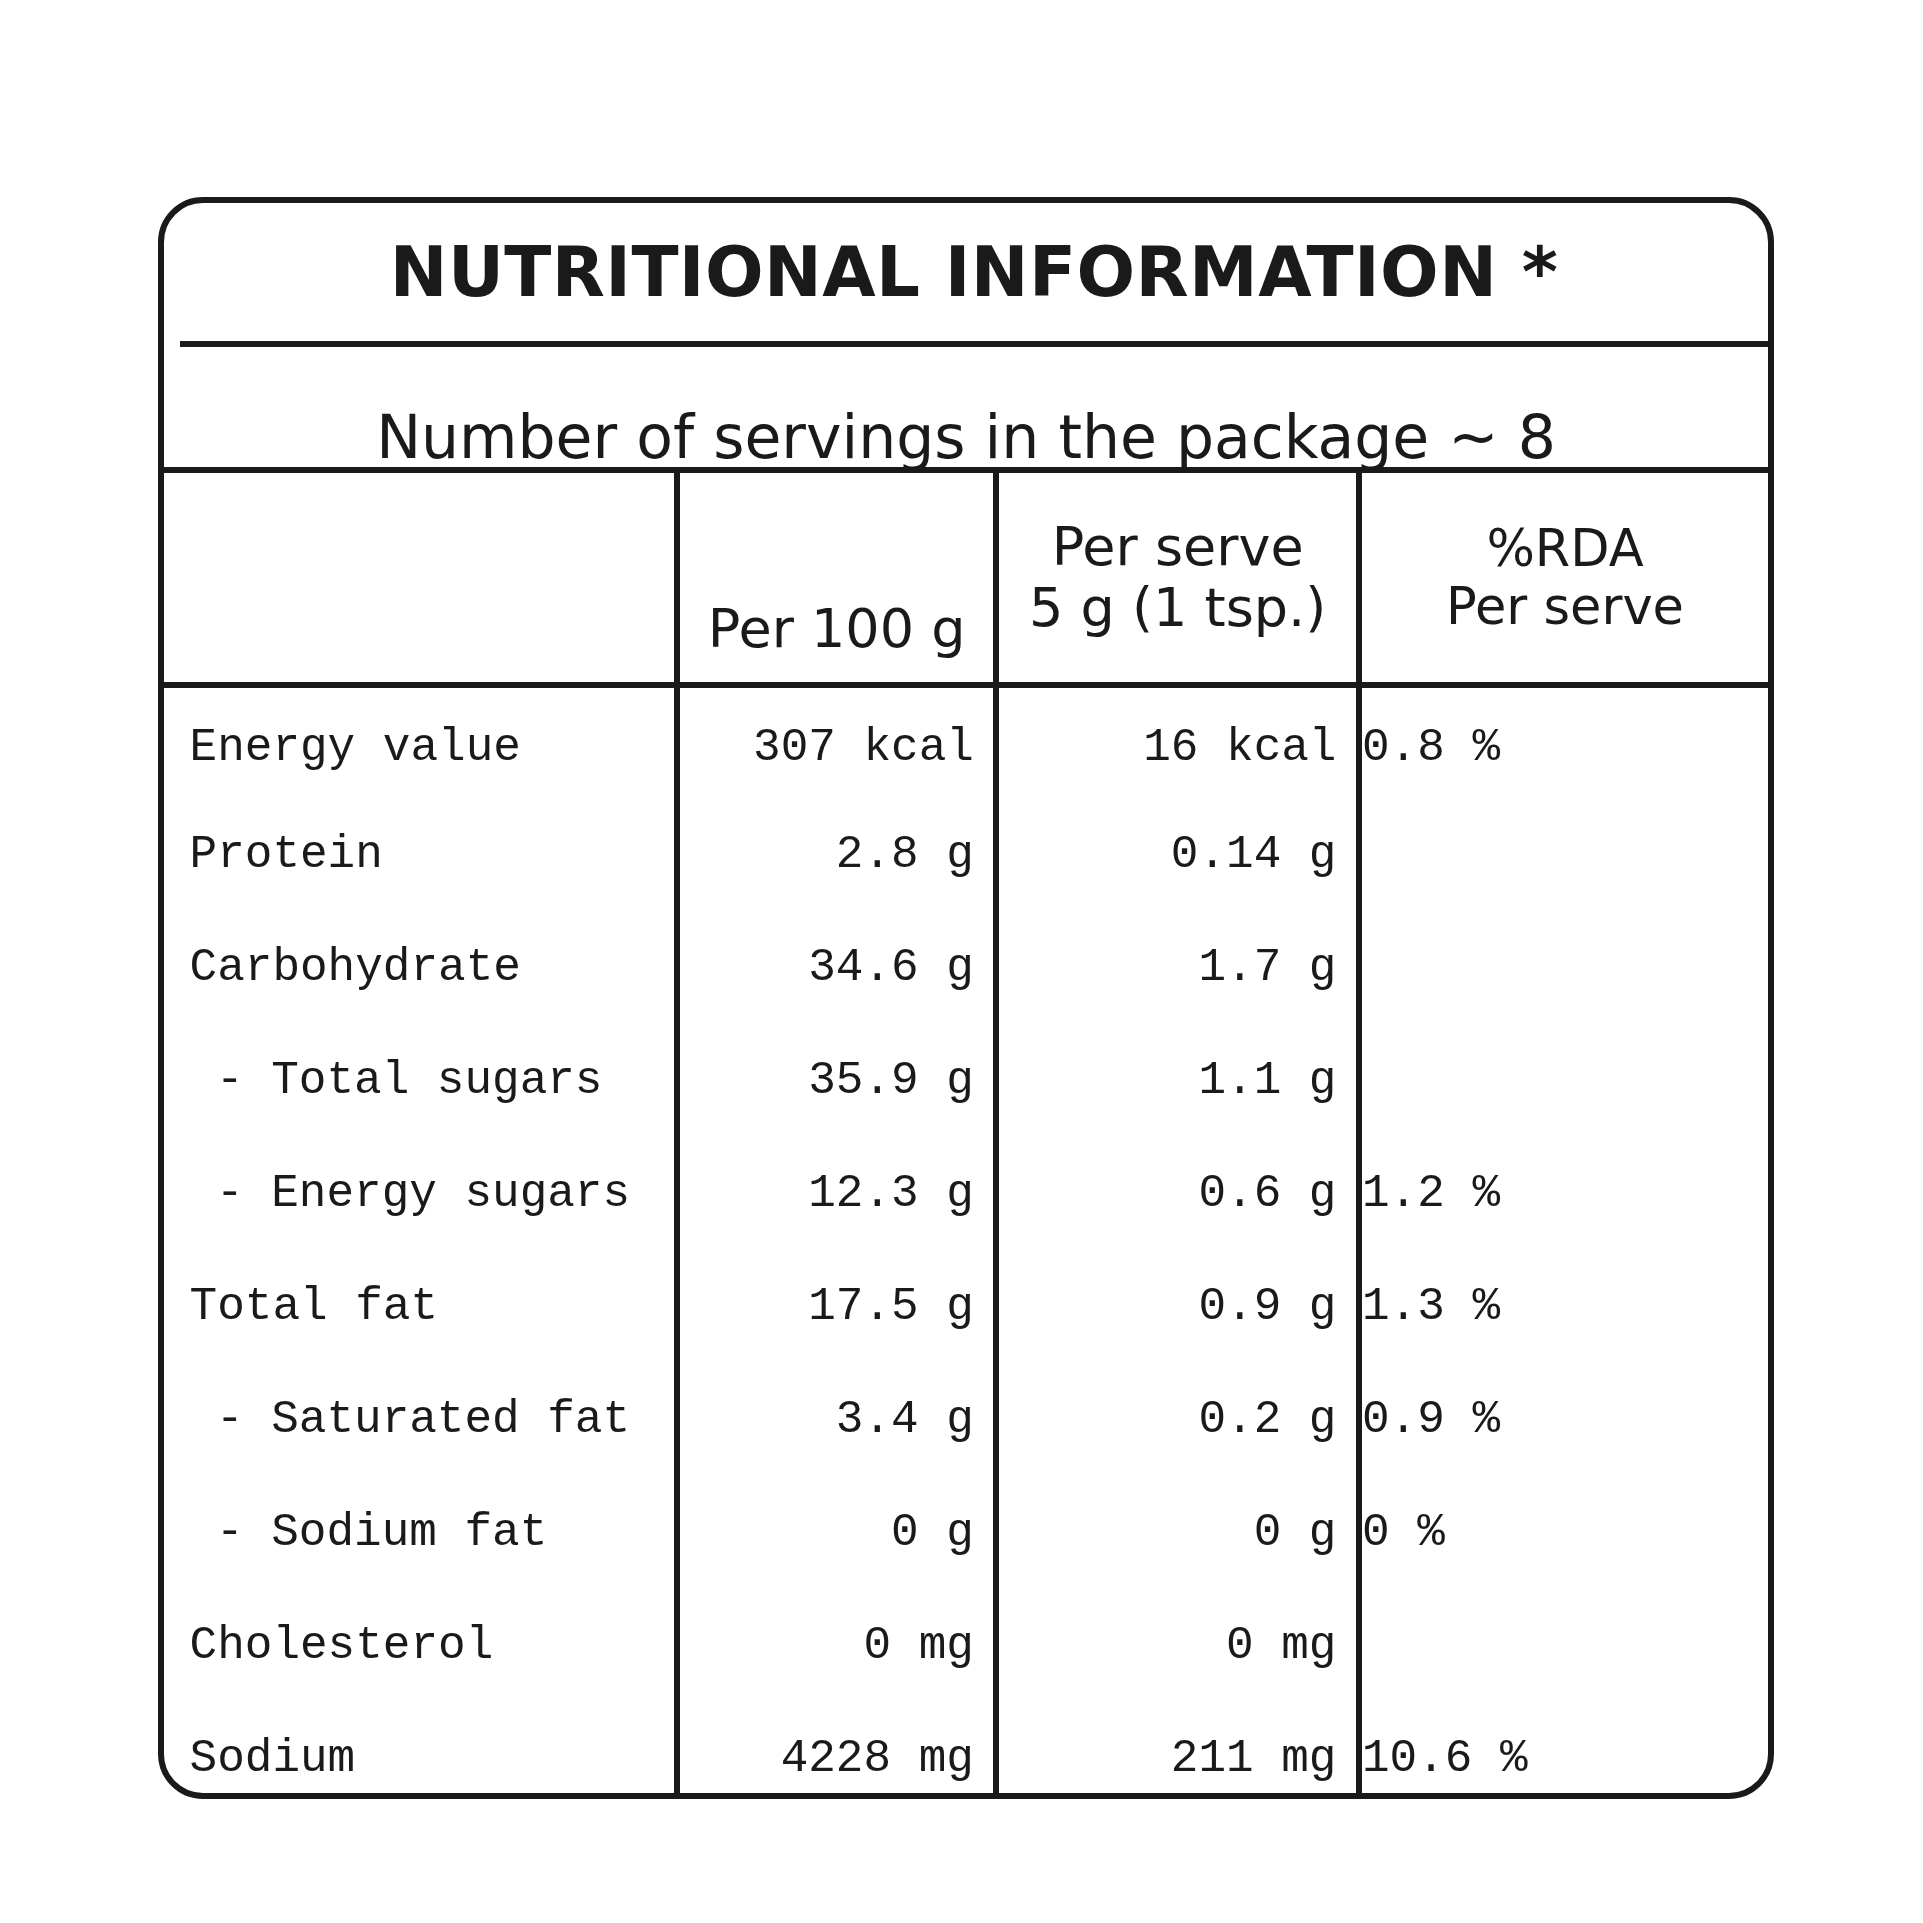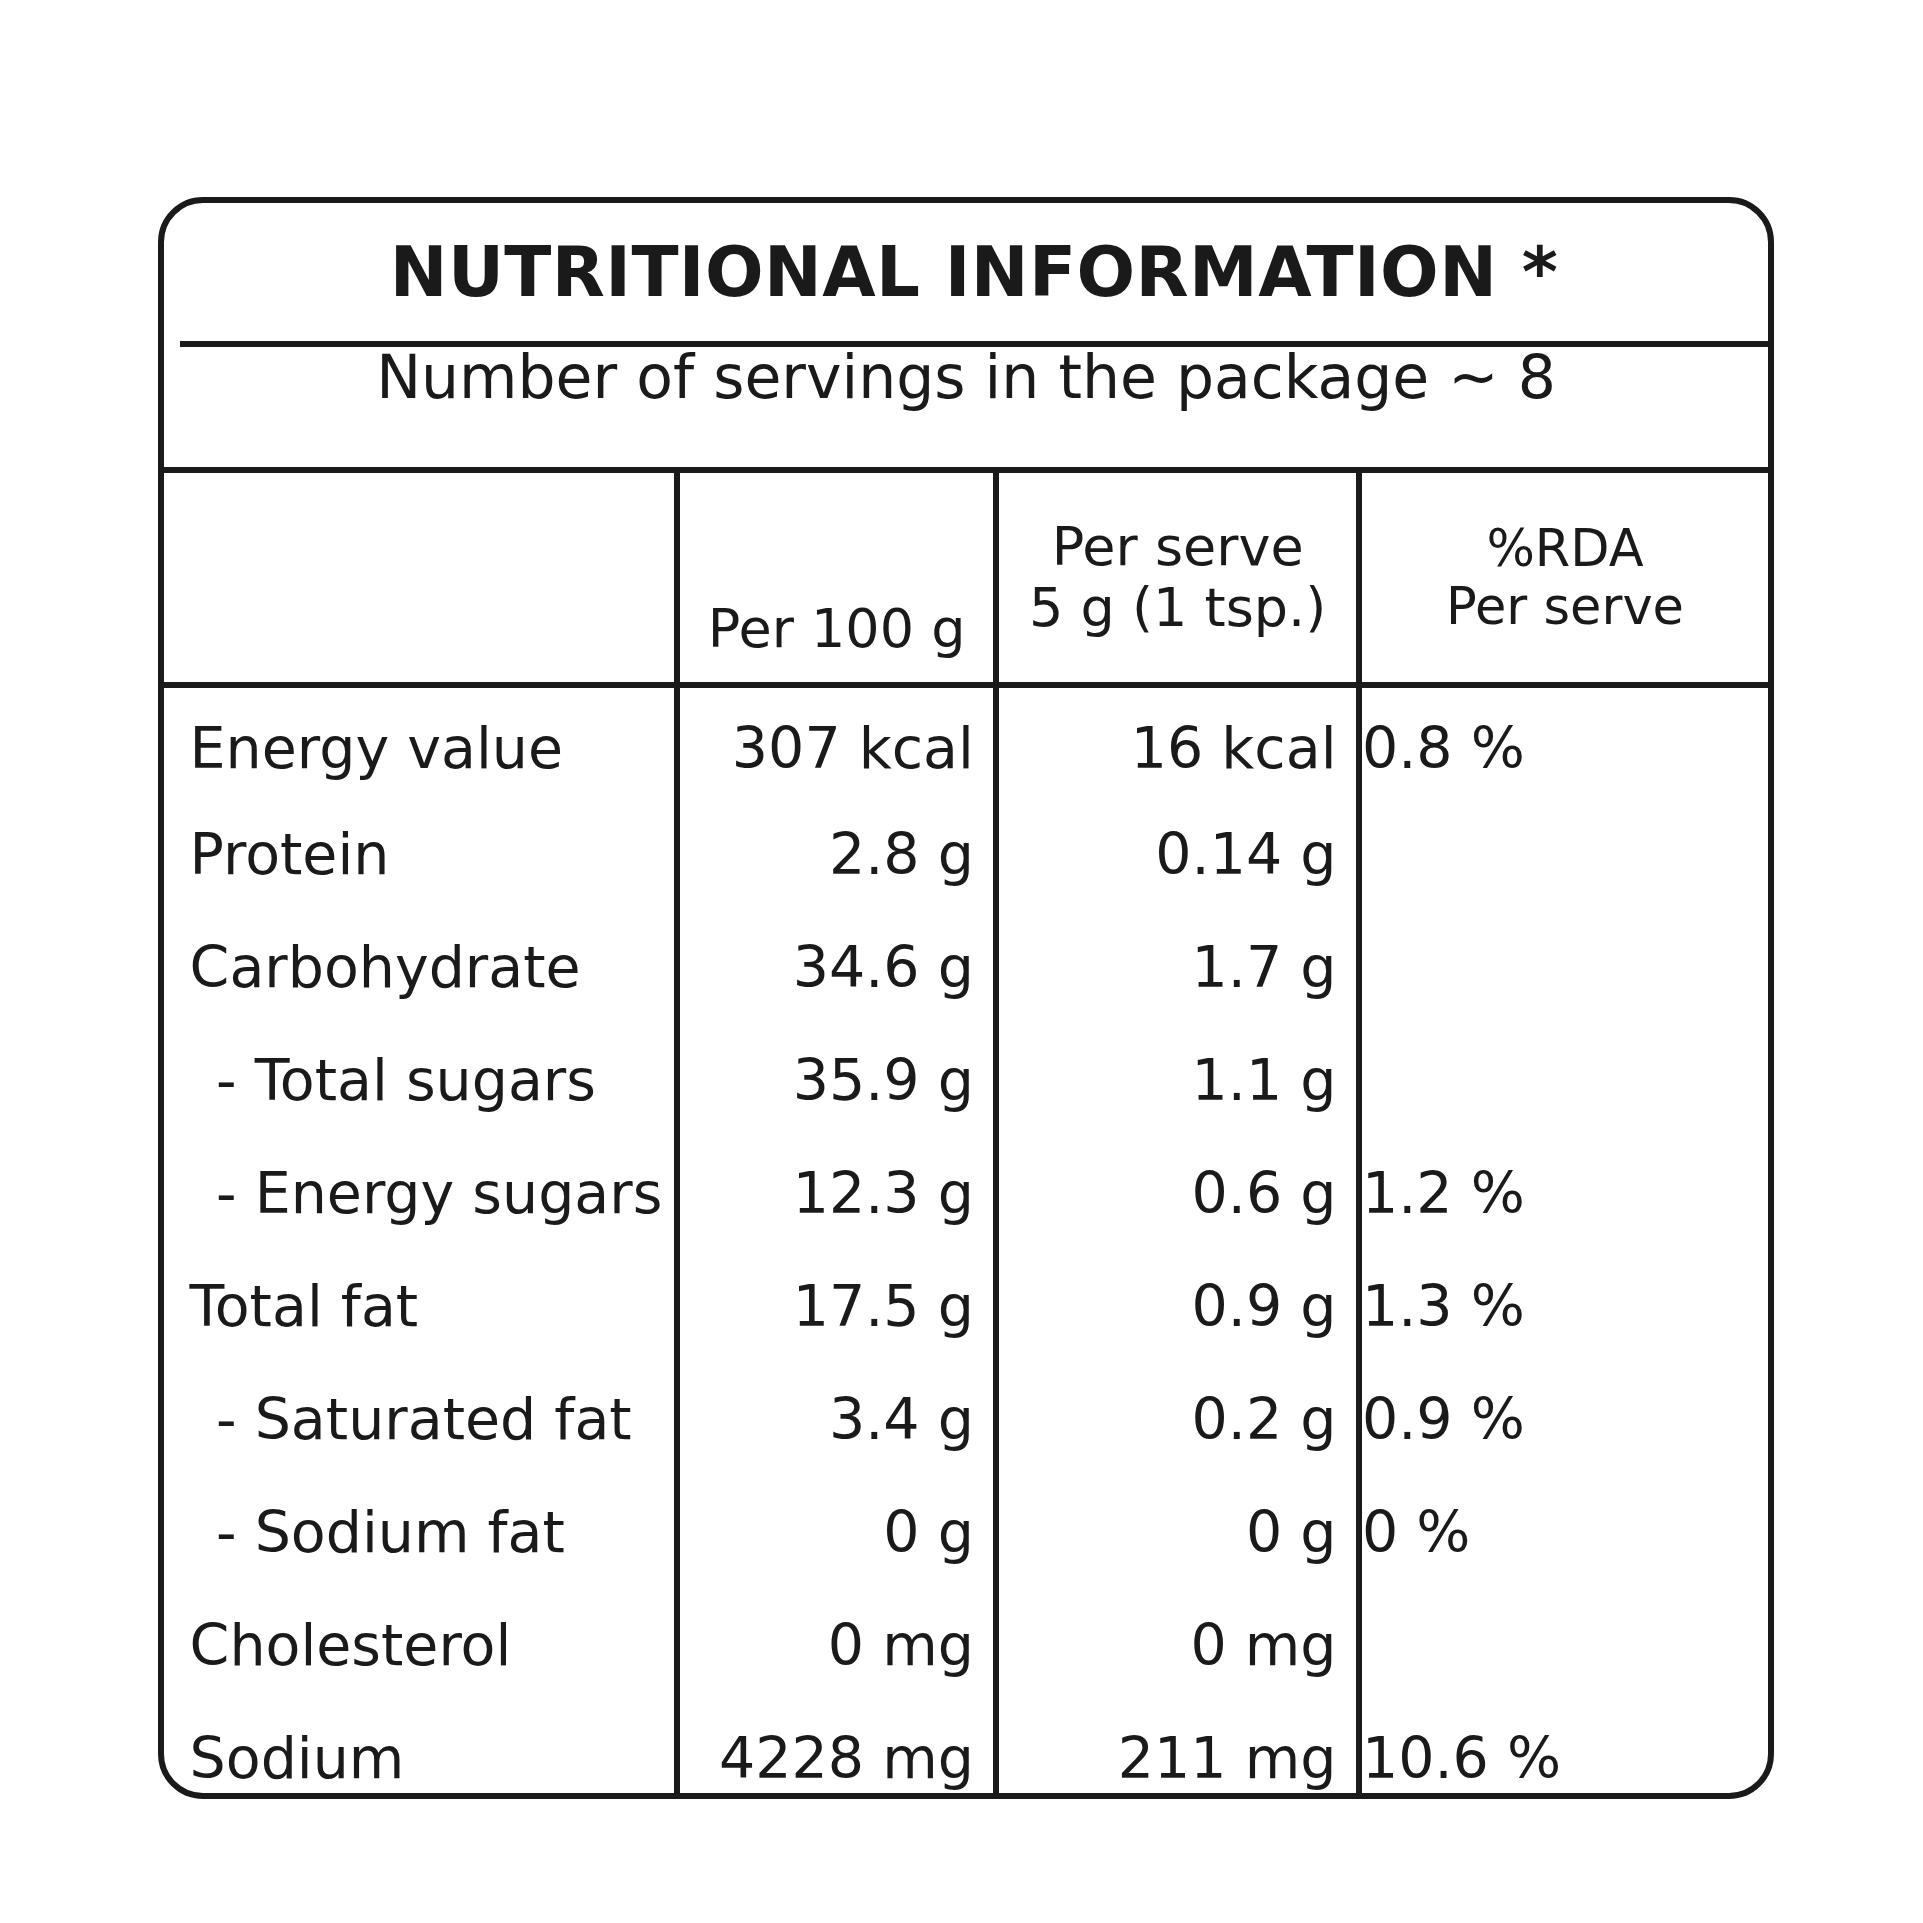--- a/index.html
+++ b/index.html
@@ -44,21 +44,21 @@
     letter-spacing: 0.4px;
     text-align: center;
     line-height: 1;
     white-space: nowrap;
   }
 
   
   .servings-row {
     height: 126px;
     display: flex;
-    align-items: flex-start;
+    align-items: flex-end;
     justify-content: center;
     border-bottom: 6.8px solid #1a1a1a;
     box-sizing: border-box;
   }
   .servings-text {
     font-size: 60px;
     font-weight: 500;
     text-align: center;
     line-height: 1;
     white-space: nowrap;
@@ -94,26 +94,27 @@
     padding: 0 10.5px;
     box-sizing: border-box;
   }
   thead th.h-label { border-bottom: 6.8px solid #1a1a1a; }
   thead th.h-100 { vertical-align: bottom; padding-bottom: 22.5px; }
   thead th.h-serve { vertical-align: middle; }
   thead th.h-rda { vertical-align: middle; font-size: 51px; margin-top: 28px; }
 
   tbody td {
     height: 113px;
-    font-size: 57px;
+    font-size: 46px;
     font-weight: 500;
     line-height: 1;
     padding: 0 16.5px;
     box-sizing: border-box;
     white-space: nowrap;
+    font-family: Liberation Mono, monospace;
   }
   tbody td.label {
     text-align: left;
     padding-left: 25.6px;
   }
   tbody td.label.indent {
     padding-left: 52px;
   }
   tbody td.val {
     text-align: right;

